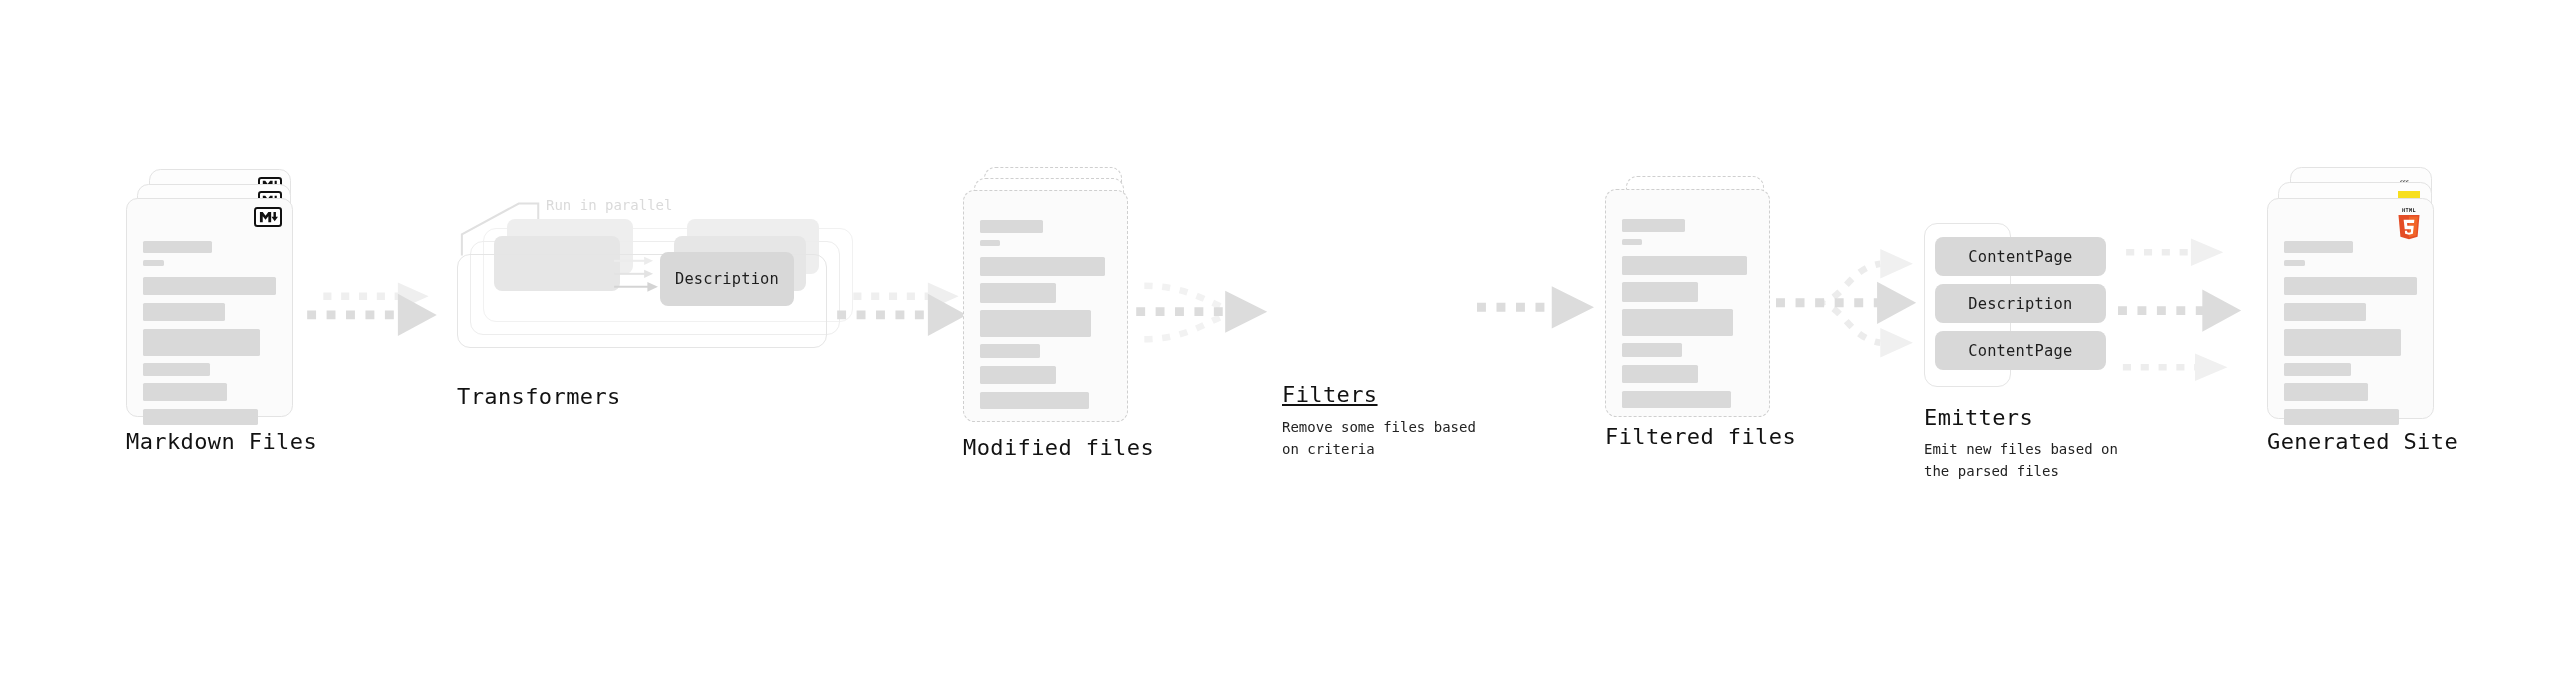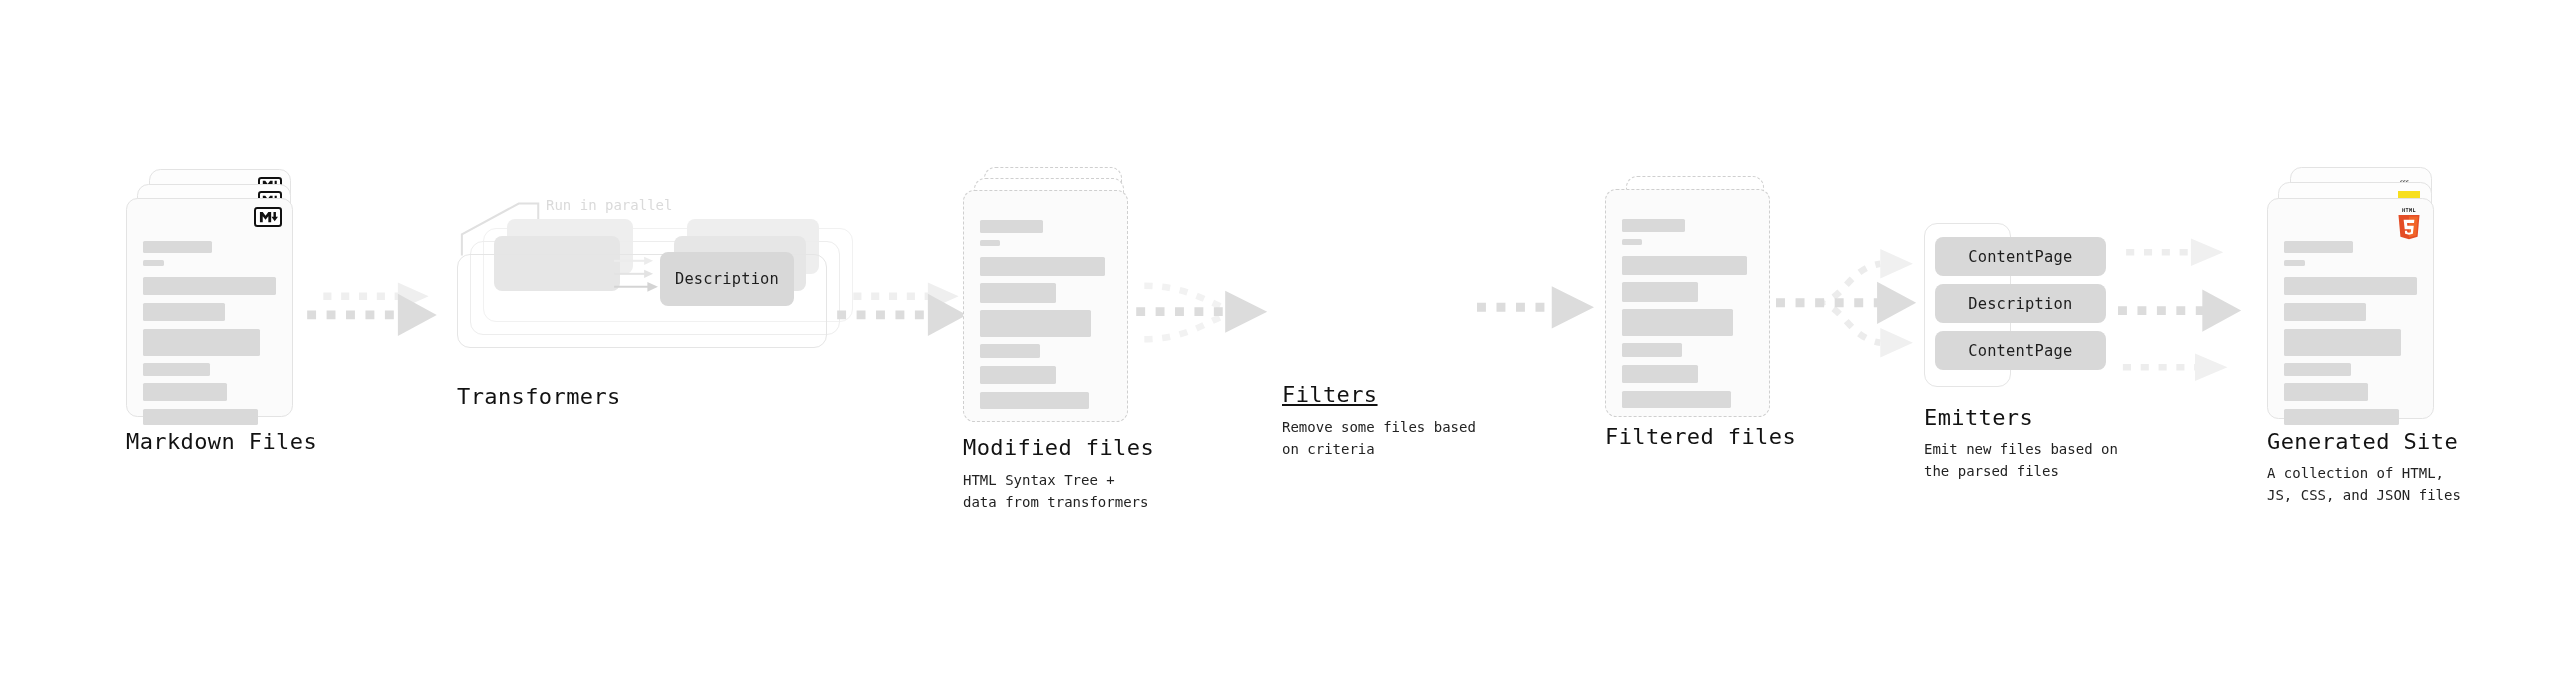--- a/index.html
+++ b/index.html
@@ -233,22 +233,20 @@
         <div class="ln" style="width:96%;  height:19.5px;"></div>
         <div class="ln" style="width:58%;  height:19.5px;"></div>
         <div class="ln" style="width:85%;  height:27px;"></div>
         <div class="ln" style="width:46%;  height:14px;"></div>
         <div class="ln" style="width:58%;  height:18.7px;"></div>
         <div class="ln" style="width:83%;  height:17px;"></div>
       </div>
     </div>
   </div>
   <div class="title" style="left:963px; top:435px;">Modified files</div>
-  <div class="subtitle" style="left:963px; top:470px;">HTML Syntax Tree +
-data from transformers</div>
 
   <svg class="node" style="left:1136px; top:268px;" width="146" height="93" viewBox="0 0 180 115">
     <g fill="none" stroke-width="8" stroke-dasharray="10 12">
       <path d="M10 22 C60 22, 85 40, 115 52" stroke="#f2f2f2"></path>
       <path d="M10 88 C60 88, 85 68, 115 56" stroke="#f2f2f2"></path>
     </g>
     <g stroke="#dcdcdc" stroke-width="11" stroke-dasharray="11 13" fill="none">
       <line x1="0" y1="54" x2="118" y2="54"></line>
     </g>
     <polygon points="110,28 162,54 110,80" fill="#dcdcdc"></polygon>
@@ -344,17 +342,15 @@
         <div class="ln" style="width:100%; height:18.7px;"></div>
         <div class="ln" style="width:62%;  height:18.7px;"></div>
         <div class="ln" style="width:88%;  height:27px;"></div>
         <div class="ln" style="width:50%;  height:13px;"></div>
         <div class="ln" style="width:63%;  height:18px;"></div>
         <div class="ln" style="width:87%;  height:16.3px;"></div>
       </div>
     </div>
   </div>
   <div class="title" style="left:2267px; top:429px;">Generated Site</div>
-  <div class="subtitle" style="left:2267px; top:463px;">A collection of HTML,
-JS, CSS, and JSON files</div>
 
 </div>
 
 
 </body></html>

